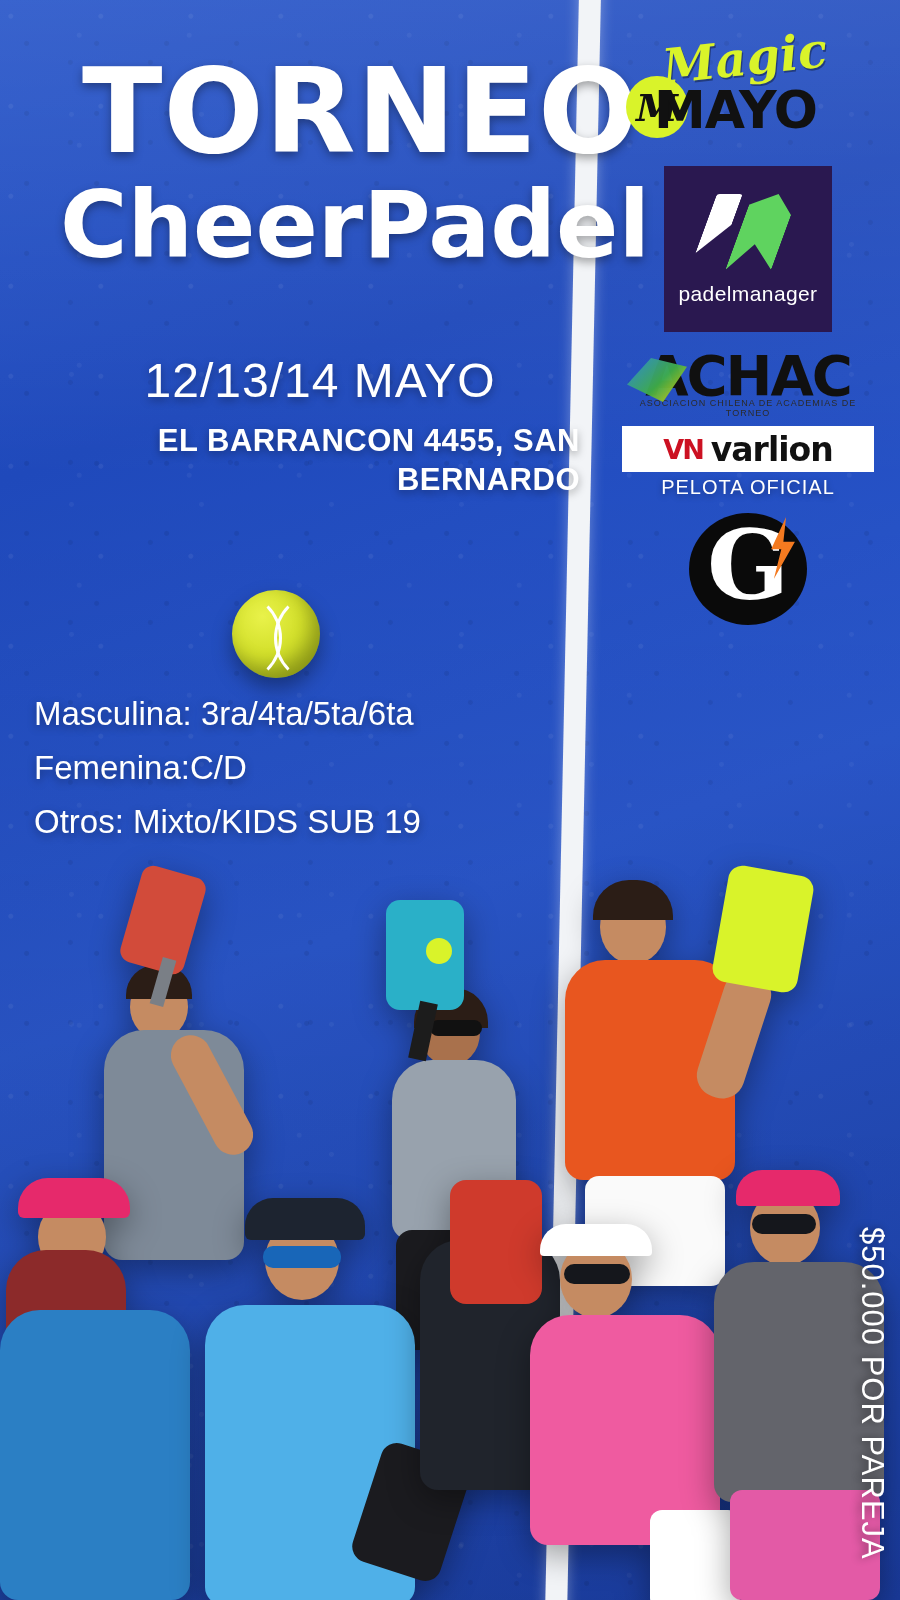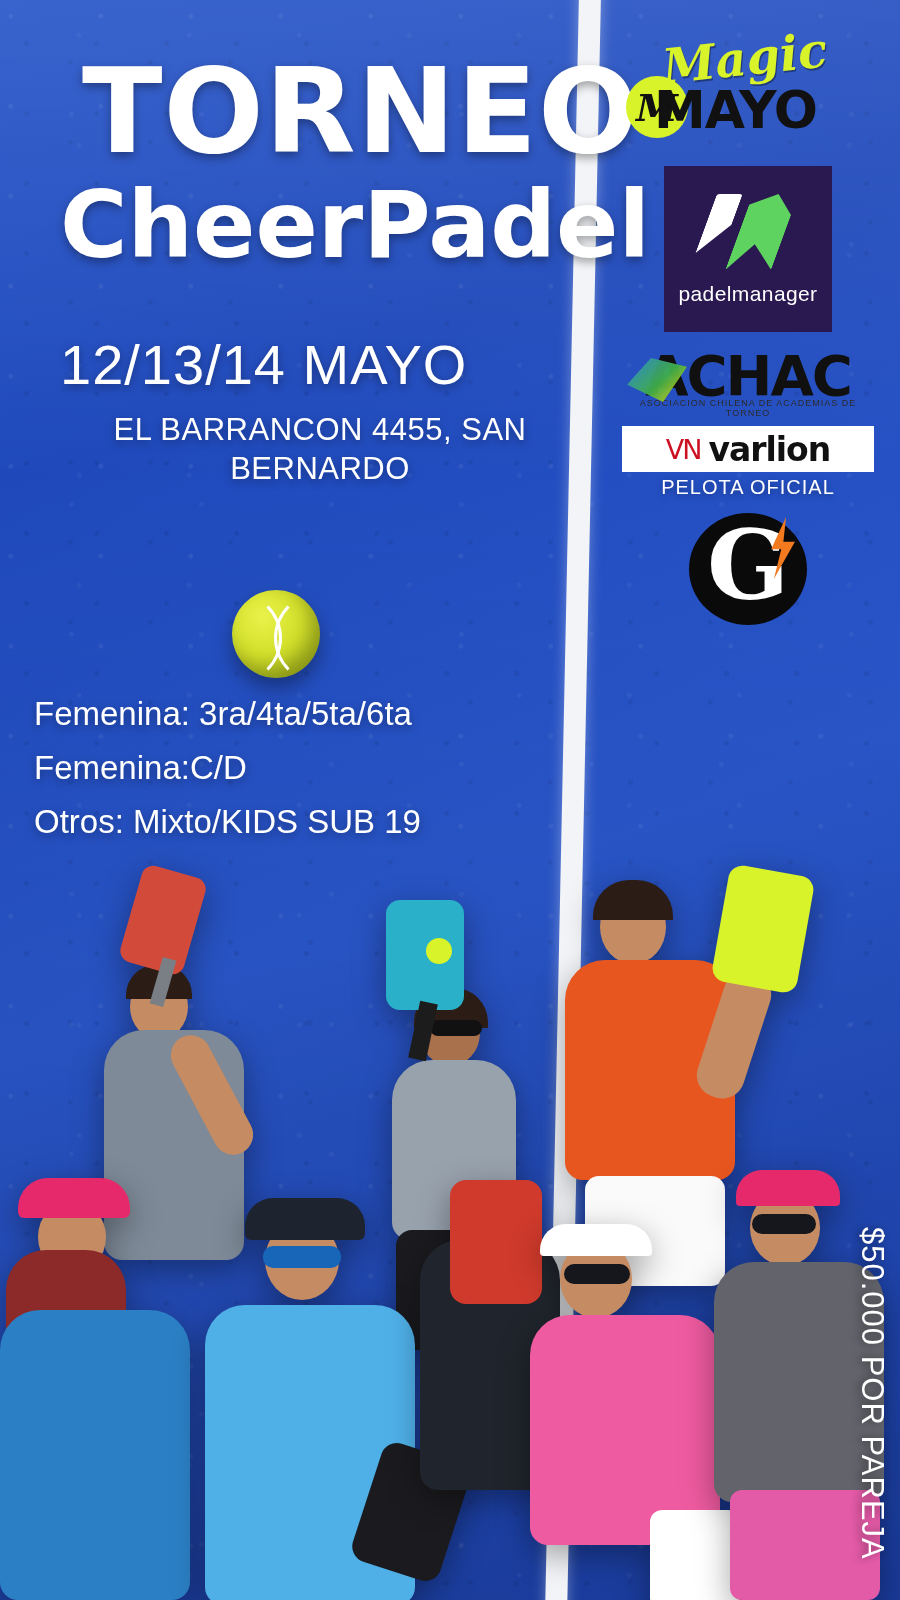--- a/index.html
+++ b/index.html
@@ -67,34 +67,36 @@
   .title-sub {
     font-family: "DejaVu Sans", sans-serif;
     font-weight: 700;
     font-size: 92px;
     line-height: 1.0;
     margin: 10px 0 0 0;
     text-align: center;
     text-shadow: 0 4px 10px rgba(0,0,0,0.35);
   }
   .dates {
-    margin-top: 60px;
+    margin-top: 81px;
     font-family: "Liberation Sans", sans-serif;
     font-weight: 400;
-    font-size: 56px;
+    font-size: 48px;
+    text-align: center;
     letter-spacing: 1px;
     text-shadow: 0 3px 8px rgba(0,0,0,0.35);
   }
   .venue {
     margin-top: 14px;
     font-size: 31px;
-    text-align: center;
+    text-align: right;
     line-height: 1.25;
     letter-spacing: 0.5px;
     text-shadow: 0 3px 8px rgba(0,0,0,0.35);
+    font-weight: bold;
   }
 
   
   .ball {
     position: absolute;
     left: 232px;
     top: 590px;
     width: 88px;
     height: 88px;
     border-radius: 50%;
@@ -255,21 +257,21 @@
     height: 46px;
     background: #ffffff;
     display: flex;
     align-items: center;
     justify-content: center;
     margin-bottom: 4px;
   }
   .varlion-mark {
     color: #cc1122;
     font-family: "DejaVu Sans", sans-serif;
-    font-weight: 400;
+    font-weight: 700;
     font-size: 27px;
     margin-right: 8px;
     letter-spacing: -2px;
     text-align: center;
   }
   .varlion-word {
     color: #111111;
     font-family: "DejaVu Sans", sans-serif;
     font-weight: 700;
     font-size: 33px;
@@ -367,21 +369,21 @@
   <div class="headline">
     <div class="title-main">TORNEO</div>
     <div class="title-sub">CheerPadel</div>
     <div class="dates">12/13/14 MAYO</div>
     <div class="venue">EL BARRANCON 4455, SAN BERNARDO</div>
   </div>
 
   <div class="ball"></div>
 
   <div class="categories">
-    <div>Femenina: 3ra/4ta/5ta/6ta</div>
+    <div>Masculina: 3ra/4ta/5ta/6ta</div>
     <div>Femenina:C/D</div>
     <div>Otros: Mixto/KIDS SUB 19</div>
   </div>
 
   <div class="sponsors">
 
     <div class="sp-magic">
       <div class="magic-word">Magic</div>
       <div class="magic-mark">
         <span>M</span>

